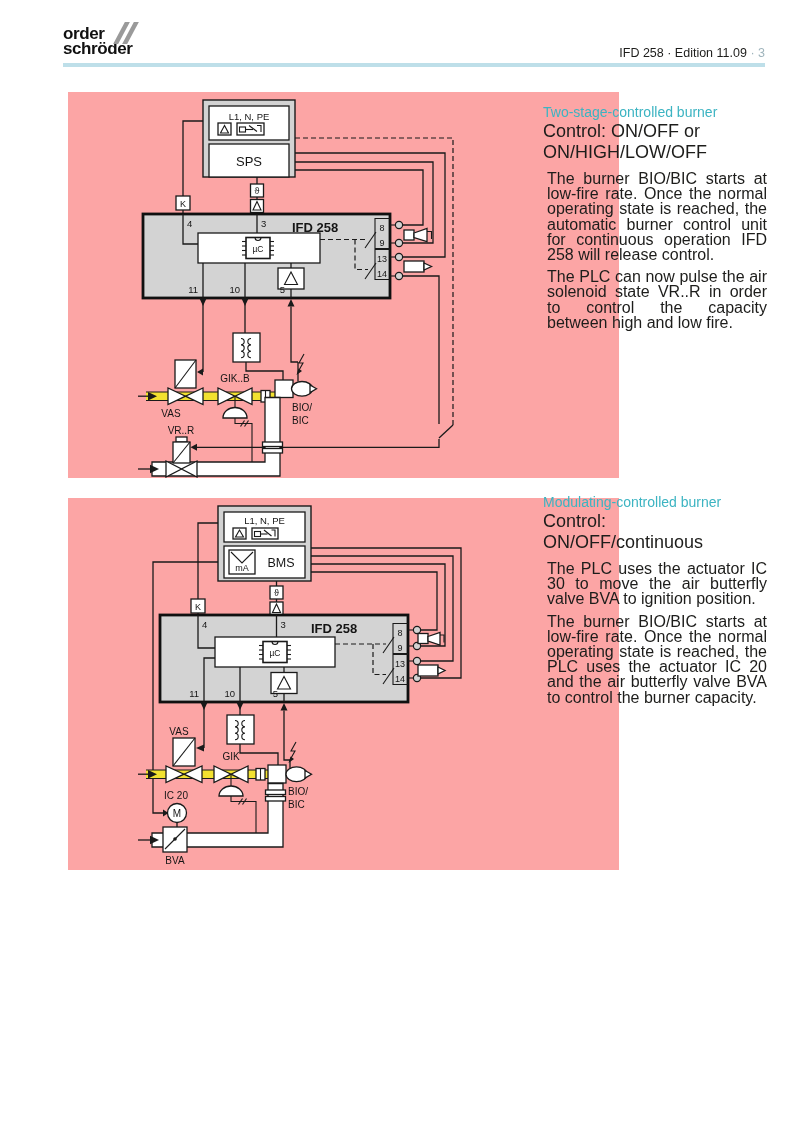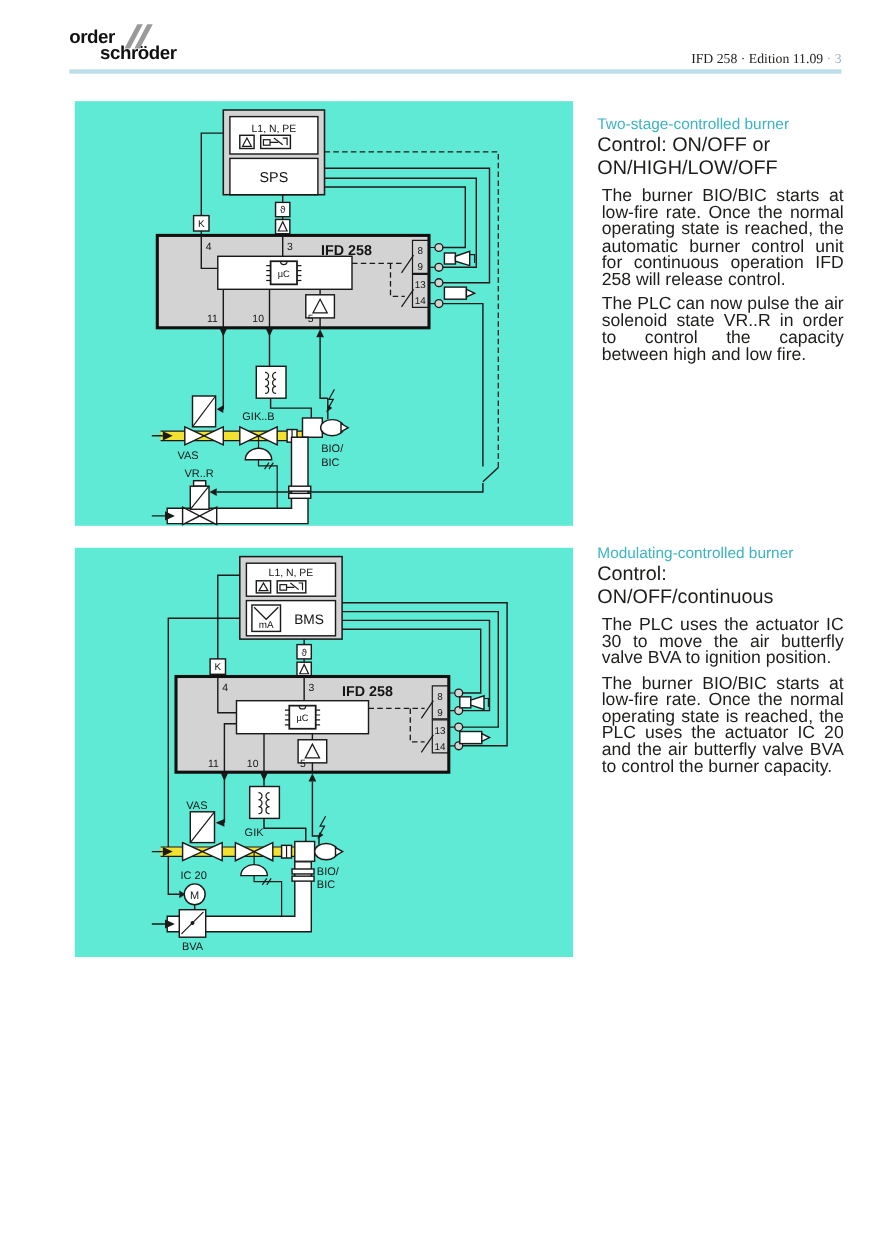--- a/index.html
+++ b/index.html
@@ -5,26 +5,26 @@
   html,body{margin:0;padding:0;background:#ffffff;}
   #page{position:relative;width:794px;height:1123px;background:#fff;overflow:hidden;
         font-family:"Liberation Sans",sans-serif;color:#1d1d1b;}
   
   .logo{position:absolute;left:63px;top:26px;line-height:16px;font-weight:bold;
         font-size:17px;letter-spacing:-0.4px;color:#111;}
   .logo .row1{position:relative;display:inline-block;}
   .slashes{position:absolute;left:52px;top:-4px;width:26px;height:20px;}
   .slash{position:absolute;top:0;width:5px;height:22px;background:#9a9a9a;transform:skewX(-28deg);}
   .slash.s1{left:4px;} .slash.s2{left:13px;}
-  .row2{display:block;margin-top:-1px;margin-left:28px;}
-  .docref{position:absolute;top:46px;right:29px;font-size:12.5px;color:#1d1d1b;font-family:Liberation Serif, serif;}
+  .row2{display:block;margin-top:-1px;}
+  .docref{position:absolute;top:46px;right:29px;font-size:12.5px;color:#1d1d1b;}
   .docref .pagenum{color:#9fb4bc;}
   .hrule{position:absolute;left:63px;top:63px;width:702px;height:4px;background:#bedfe9;}
   
-  .panel{position:absolute;left:68px;width:453px;background:#5eead4;}
+  .panel{position:absolute;left:68px;width:551px;background:#fca5a5;}
   #panel1{top:92px;height:386px;}
   #panel2{top:498px;height:372px;}
   
   .col{position:absolute;left:543px;width:224px;}
   #sec1{top:104px;} #sec2{top:494px;}
   .heading{font-size:14px;color:#3cb4c2;margin:0 0 1px 0;font-weight:normal;}
   .ctrl{font-size:18px;margin:0 0 8px 0;}
   .para{font-size:16px;line-height:15.2px;text-align:justify;margin:0 0 7px 4px;}
   
   svg{display:block;}

